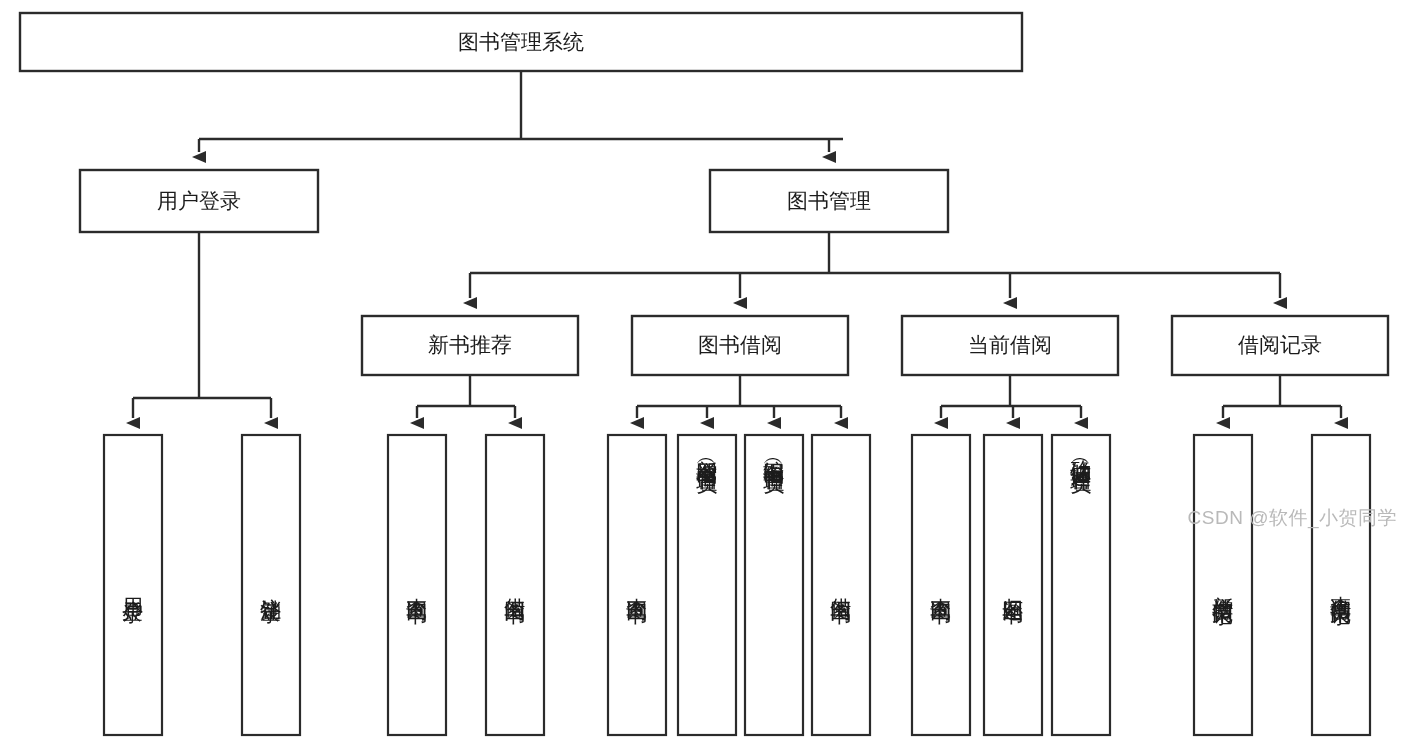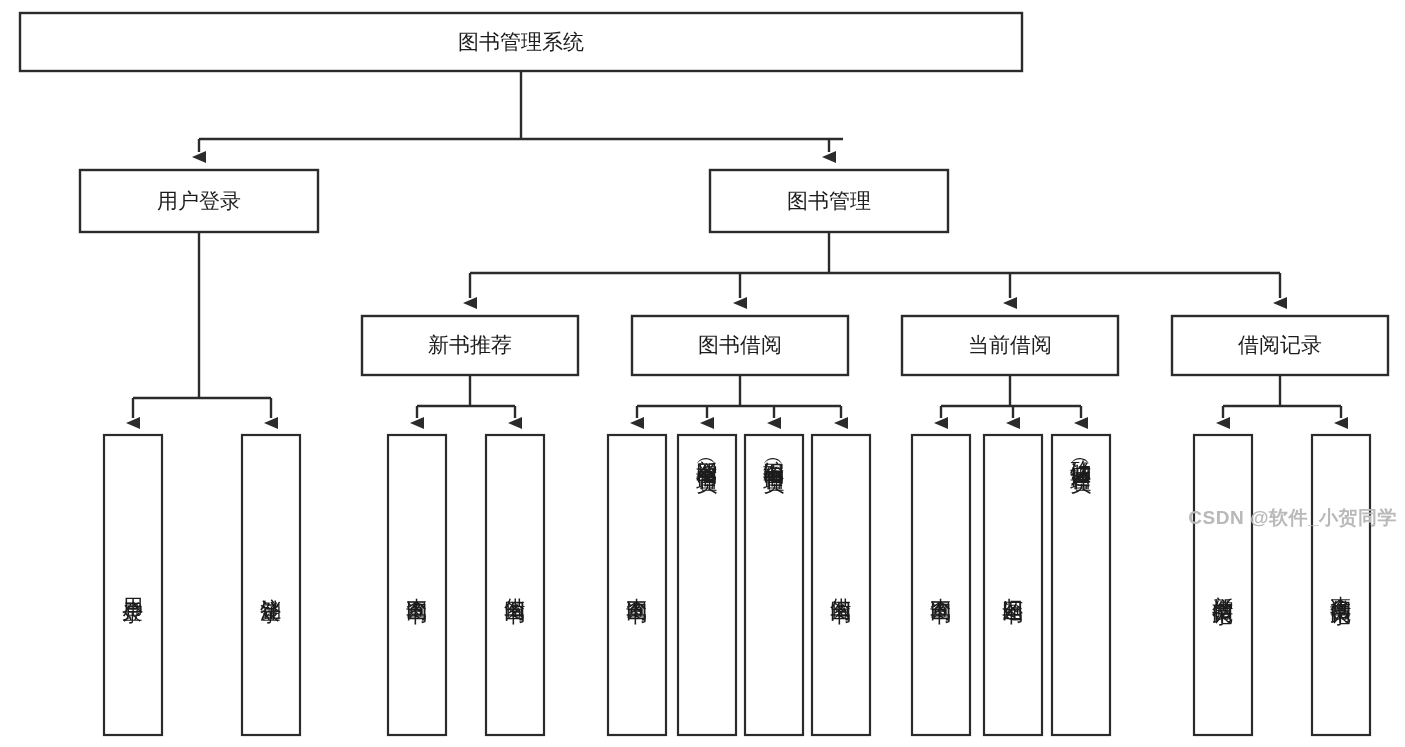--- a/index.html
+++ b/index.html
@@ -71,21 +71,20 @@
   }
   .watermark {
     position: absolute;
     right: 8px;
     bottom: 4px;
     font-family: "Liberation Sans", "DejaVu Sans", sans-serif;
     font-size: 19px;
     color: #b9b9b9;
     letter-spacing: 0.5px;
     white-space: nowrap;
-    font-weight: bold;
   }
 </style>
 </head>
 <body>
 
 <div id="diagram-root">
 
   <svg class="flow" viewBox="0 0 1405 747">
     <defs>
       <marker id="arrowhead" markerWidth="12" markerHeight="14" refX="1" refY="7" orient="auto" markerUnits="userSpaceOnUse">

